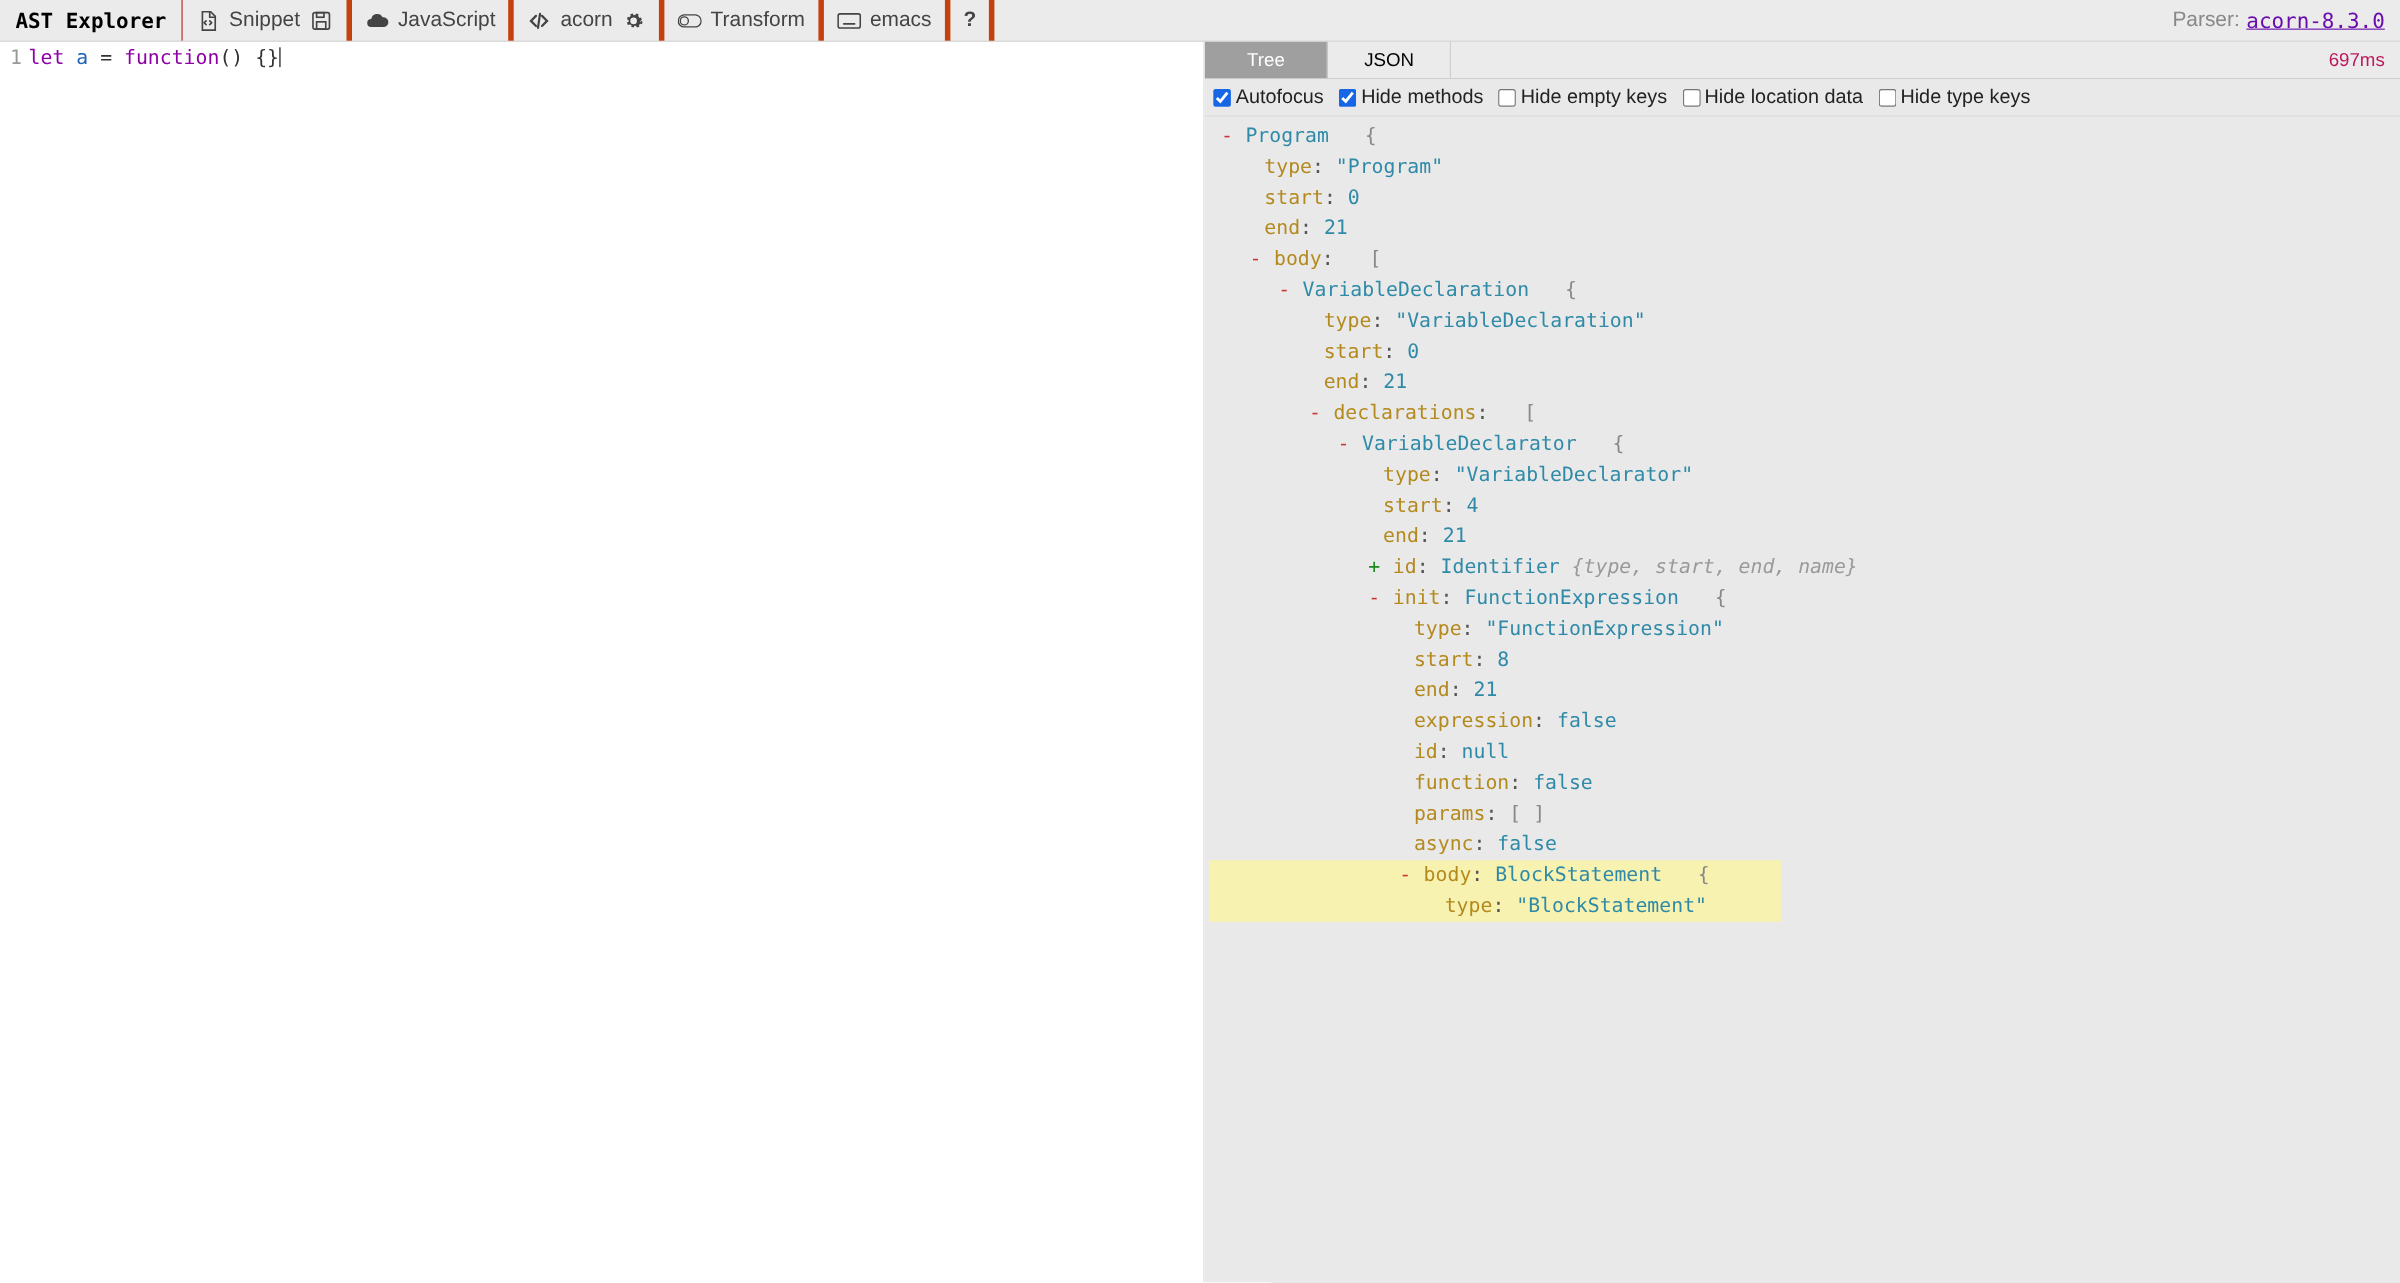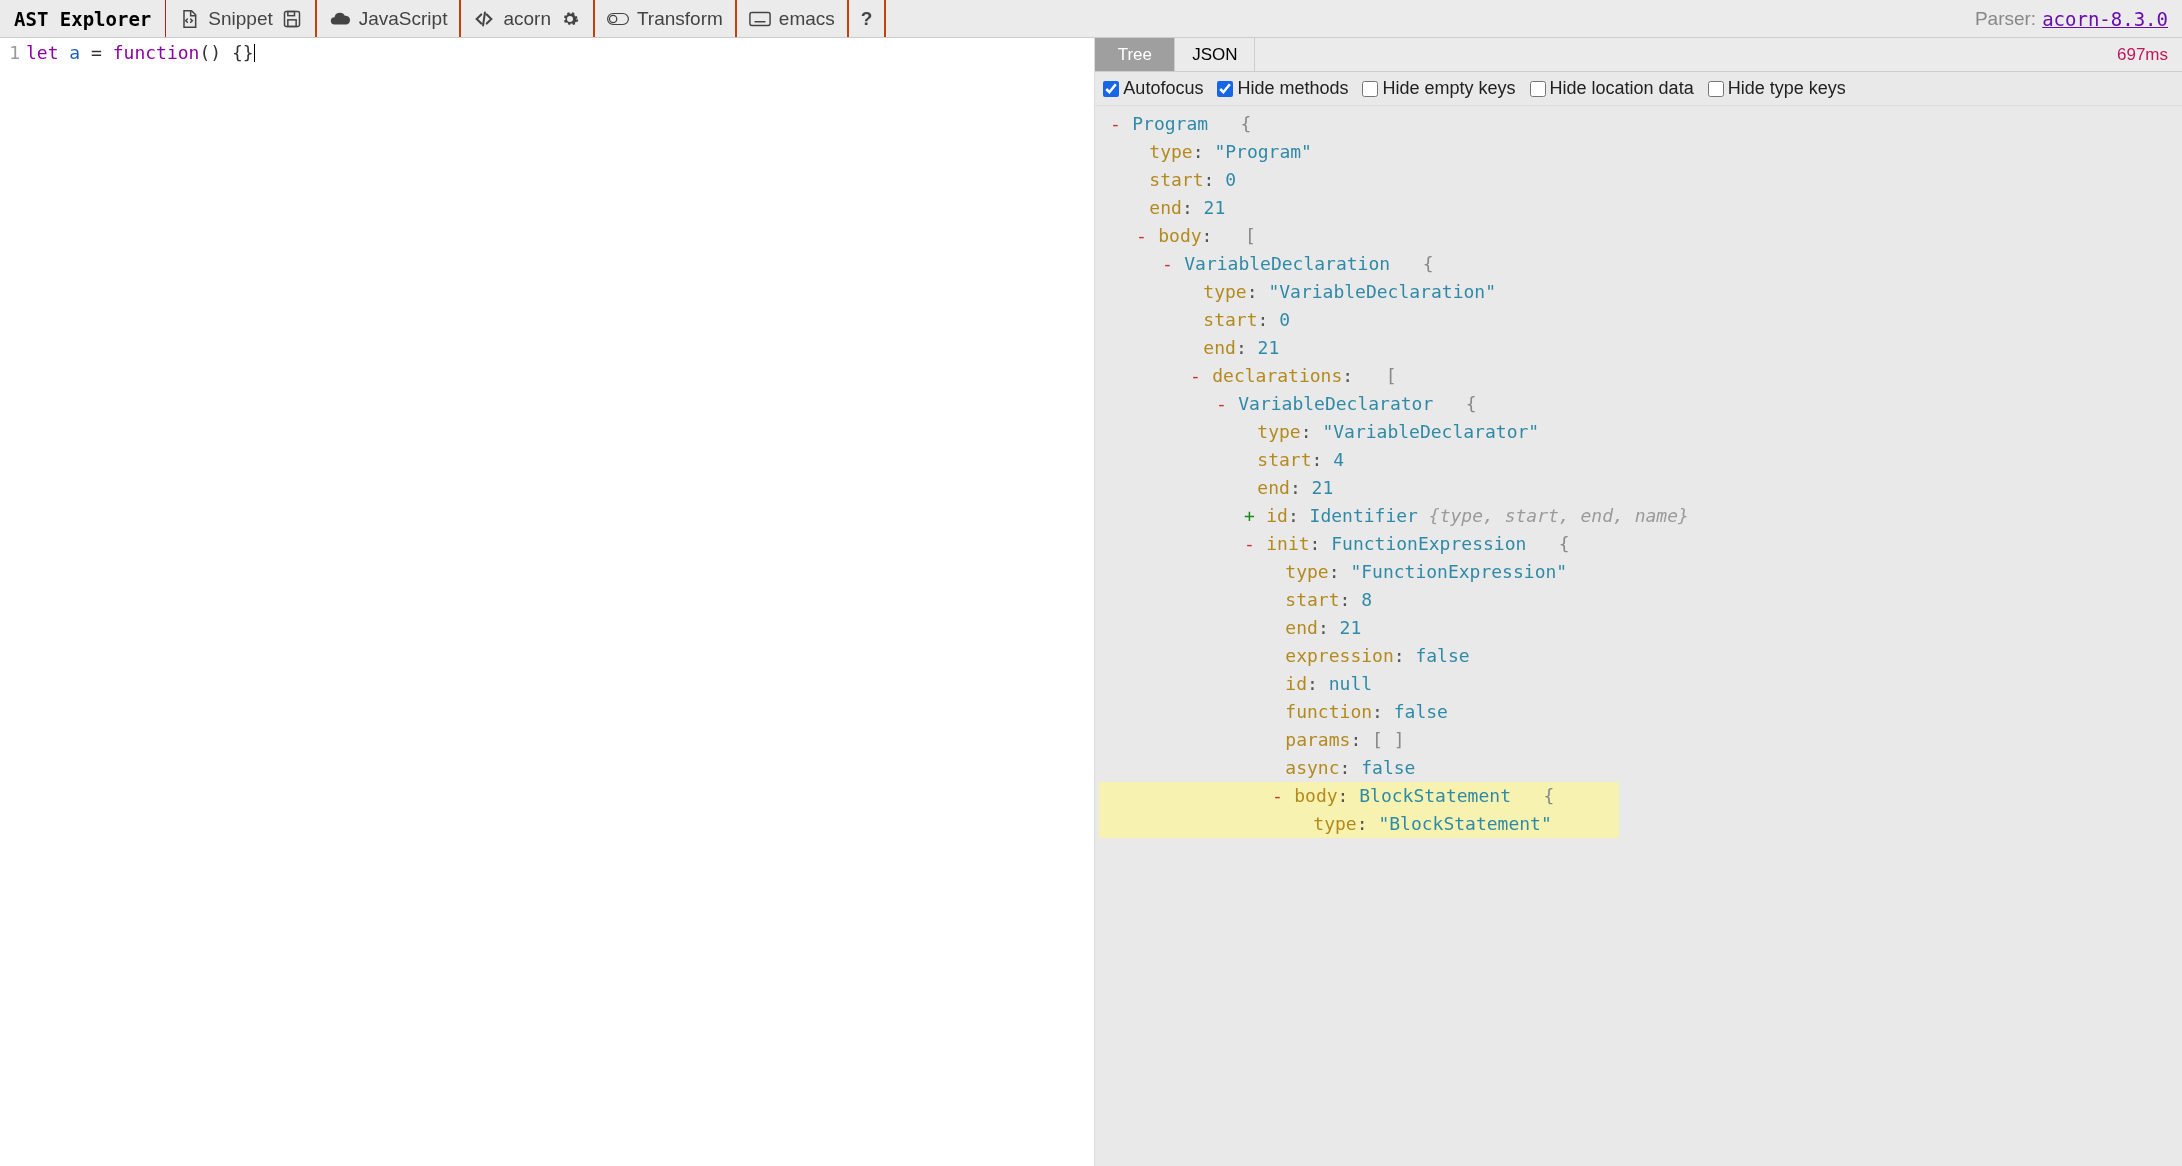--- a/index.html
+++ b/index.html
@@ -23,21 +23,21 @@
       height: 100%;
       display: flex;
       align-items: center;
     }
     .menubar .segment {
       display: flex;
       align-items: center;
       gap: 8px;
       height: 100%;
       padding: 0 12px;
-      border-right: 2px solid #c2410c;
+      border-right: 5px solid #c2410c;
       color: #444;
       cursor: pointer;
     }
     .menubar .segment .icon { display:inline-flex; align-items:center; justify-content:center; width:22px; height:22px; color:#444; }
     .menubar .spacer { flex: 1; }
     .menubar .parser-info {
       padding: 0 14px;
       color: #888;
       display:flex;
       align-items:center;
@@ -59,21 +59,21 @@
     }
     .gutter { width:26px; text-align:right; color:#999; padding-right:6px; user-select:none;}
     .codeline { white-space:pre; }
     .tok-key { color:#8e00a5; } 
     .tok-def { color:#1e63b7; } 
     .tok-plain { color:#333; }
     .cursor { display:inline-block; width:1px; height:18px; background:#000; vertical-align:-3px; }
 
     
     .tabbar { display:flex; align-items:center; height:34px; background:#ebebeb; border-bottom:1px solid #ccc; font-size:17px; }
-    .tab { width:80px; text-align:center; height:100%; display:flex; align-items:center; justify-content:center; border-right:1px solid #ccc; cursor:pointer; }
+    .tab { width:112px; text-align:center; height:100%; display:flex; align-items:center; justify-content:center; border-right:1px solid #ccc; cursor:pointer; }
     .tab.active { background:#9f9f9f; color:#fff; }
     .tabbar .spacer { flex:1; }
     .timing { padding:0 14px; color:#be185d; }
 
     
     .options { display:flex; gap:14px; padding:6px 8px; background:#e9e9e9; border-bottom:1px solid #ddd; flex-wrap:wrap; font-size:18px; }
     .options label { display:flex; align-items:center; gap:4px; cursor:pointer; color:#222; }
     .options input[type=checkbox]{ width:16px; height:16px; accent-color:#1766e6; cursor:pointer;}
 
     

